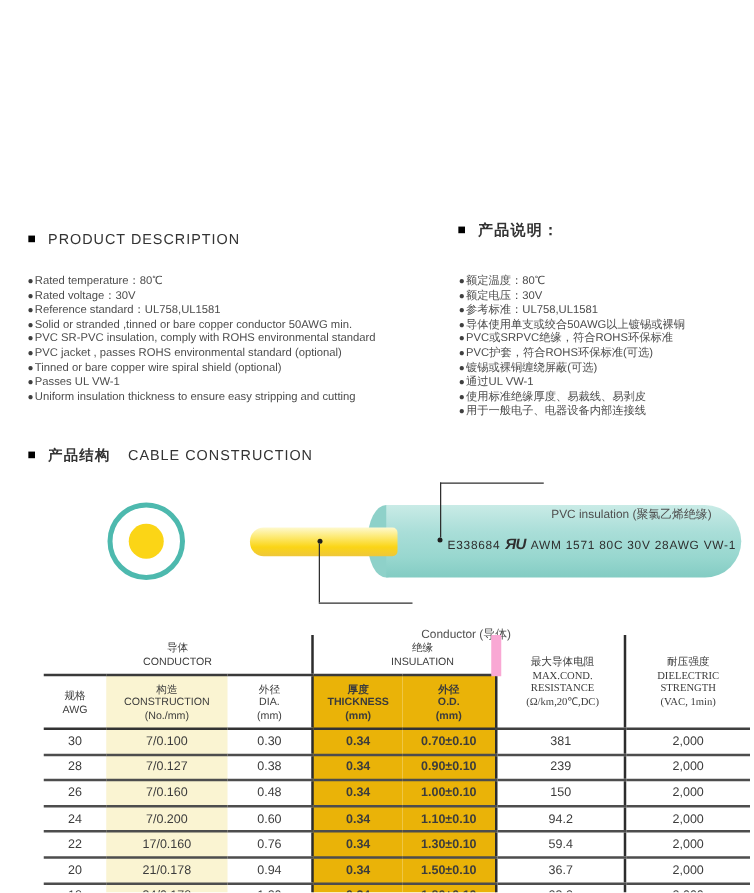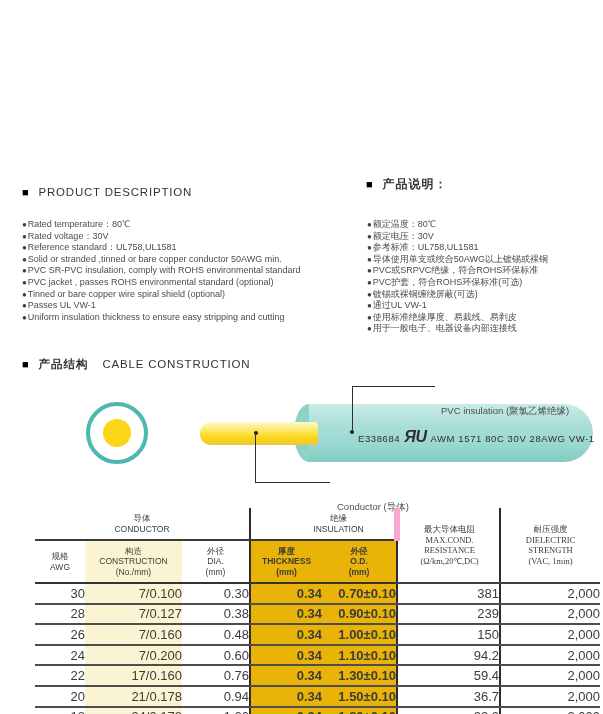--- a/index.html
+++ b/index.html
@@ -25,38 +25,38 @@
   .cyl-cap { position:absolute; left:294px; top:29px; width:30px; height:58px;
     border-radius:50%; background:#8ed1c9; }
   .cyl-body { position:absolute; left:309px; top:29px; width:284px; height:58px;
     border-radius:0 29px 29px 0;
     background:linear-gradient(180deg,#c9ebe6 0%,#a9ded8 38%,#98d7cf 72%,#83ccc3 100%); }
   .rod { position:absolute; left:200px; top:47px; width:118px; height:23px;
     border-radius:11px 4px 4px 11px;
     background:linear-gradient(180deg,#fef9cf 0%,#fdeb7a 30%,#fbd516 68%,#eec73a 100%); }
   .print { position:absolute; left:358px; top:53px; font-size:9.5px; letter-spacing:0.6px;
     color:#2f2f2f; white-space:nowrap; }
-  .ul-mark { font-weight:bold; font-style:italic; font-size:16px; letter-spacing:-0.5px; margin:0 4px; }
+  .ul-mark { font-weight:bold; font-style:italic; font-size:12px; letter-spacing:-0.5px; margin:0 4px; }
   .lead-v, .lead-h { position:absolute; background:#2f2f2f; }
   .lead-dot { position:absolute; width:4px; height:4px; border-radius:50%; background:#1e1e1e; }
   .callout { position:absolute; font-size:9.5px; color:#4f4f4f; white-space:nowrap;margin-top:24px; }
   
   .tbl-wrap { position:absolute; left:35px; top:508px; }
   table { border-collapse:collapse; table-layout:fixed; width:565px;
     text-align:center; color:#3c3c3c; }
   th, td { padding:0; font-weight:normal; }
   thead th { font-size:8.5px; line-height:10.5px; }
   .grp-row th { height:31px; }
   .grp-line { border-bottom:2px solid #3a3a3a; }
   .sub-row th { height:41px; border-bottom:2px solid #333; }
   .hd-span { border-bottom:2px solid #404040;font-family:Liberation Serif, serif; }
-  tbody td { height:18.6px; font-size:13px;text-align:right; }
+  tbody td { height:18.6px; font-size:10px; }
   tbody tr:not(:last-child) td { border-bottom:2px solid #4d4d4d; }
   .vl { border-left:2px solid #2c2c2c; }
-  .vr { border-right:6px solid #f9a8d4;padding-left:32px; }
+  .vr { border-right:8px solid #f9a8d4;padding-left:32px; }
   .yel { background:#faf4d2; }
   .blu { background:#eab308;font-weight:bold; }
 </style>
 </head>
 <body>
 
 <div class="page">
 
   <div class="sec-head" style="left:22px; top:186px;">
     <span class="sq">■</span><span>PRODUCT  DESCRIPTION</span>

